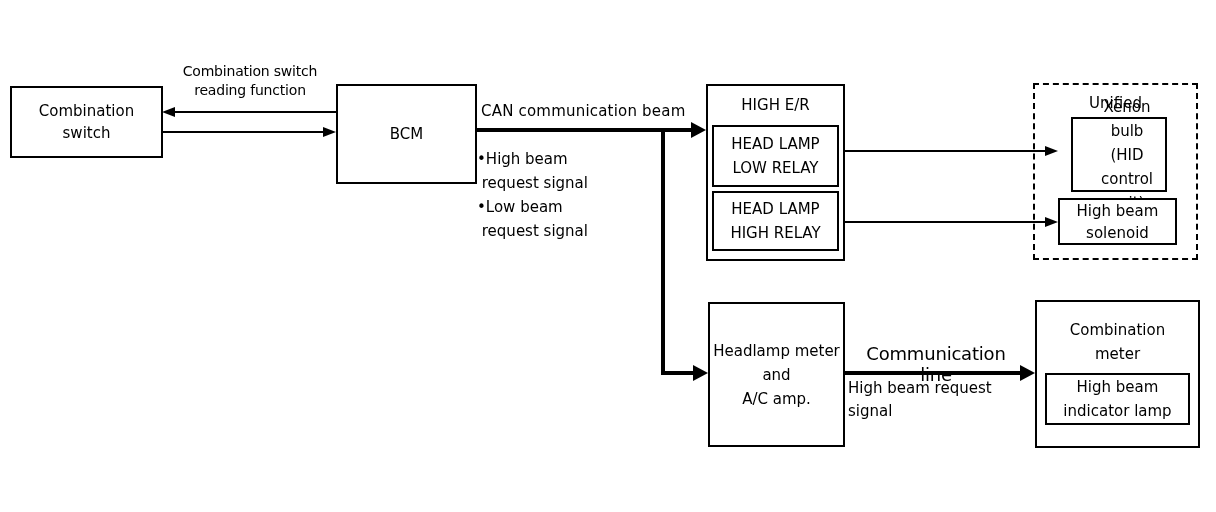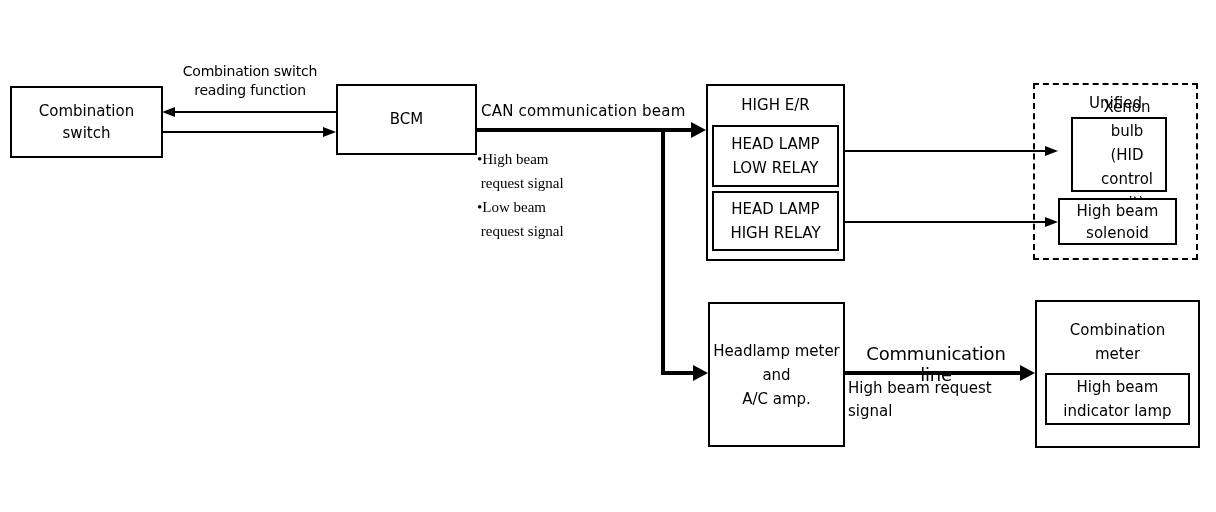--- a/index.html
+++ b/index.html
@@ -45,21 +45,21 @@
     border-bottom:5px solid transparent;
     border-right:13px solid #000;
   }
   .thick.arrow-r{
     border-top-width:8px;border-bottom-width:8px;border-left-width:15px;
   }
   .lbl{position:absolute;white-space:pre-line;}
 
   
   #box-combination-switch{left:10px;top:86px;width:153px;height:72px;line-height:22px;}
-  #box-bcm{left:336px;top:84px;width:141px;height:71px;}
+  #box-bcm{left:336px;top:84px;width:141px;height:100px;}
 
   #grp-ipdm{left:706px;top:84px;width:139px;height:177px;}
   #grp-ipdm .group-title{top:7px;}
   #box-low-relay{left:4px;top:39px;width:127px;height:62px;line-height:24px;}
   #box-high-relay{left:4px;top:105px;width:127px;height:60px;line-height:24px;}
 
   #grp-headlamp{left:1033px;top:83px;width:165px;height:177px;}
   #grp-headlamp .group-title{top:6px;}
   #box-xenon{left:36px;top:32px;width:96px;height:75px;line-height:24px;padding-left:16px;}
   #box-solenoid{left:23px;top:113px;width:119px;height:47px;line-height:22px;}
@@ -86,21 +86,21 @@
   #head-low-relay{left:1045px;top:146px;}
   #line-high-relay{left:845px;top:221px;width:201px;height:2px;}
   #head-high-relay{left:1045px;top:217px;}
 
   #line-meter{left:845px;top:371px;width:176px;height:4px;}
   #head-meter{left:1020px;top:365px;}
 
   
   #lbl-reading{left:158px;top:62px;width:184px;text-align:center;line-height:19px;font-size:14px;letter-spacing:-0.2px;}
   #lbl-can{left:481px;top:102px;white-space:nowrap;letter-spacing:0.2px;}
-  #lbl-bullets{left:477px;top:147px;line-height:24px;white-space:pre-wrap;font-family:Liberation Serif, serif;}
+  #lbl-bullets{left:477px;top:147px;line-height:24px;white-space:pre-wrap;}
   #lbl-comm{left:852px;top:343px;width:168px;text-align:center;font-size:18px;letter-spacing:-0.2px;}
   #lbl-hbrs{left:848px;top:377px;line-height:23px;}
 </style>
 </head>
 <body>
 
 <div id="diagram">
 
   <div class="box" id="box-combination-switch">Combination
 switch</div>

